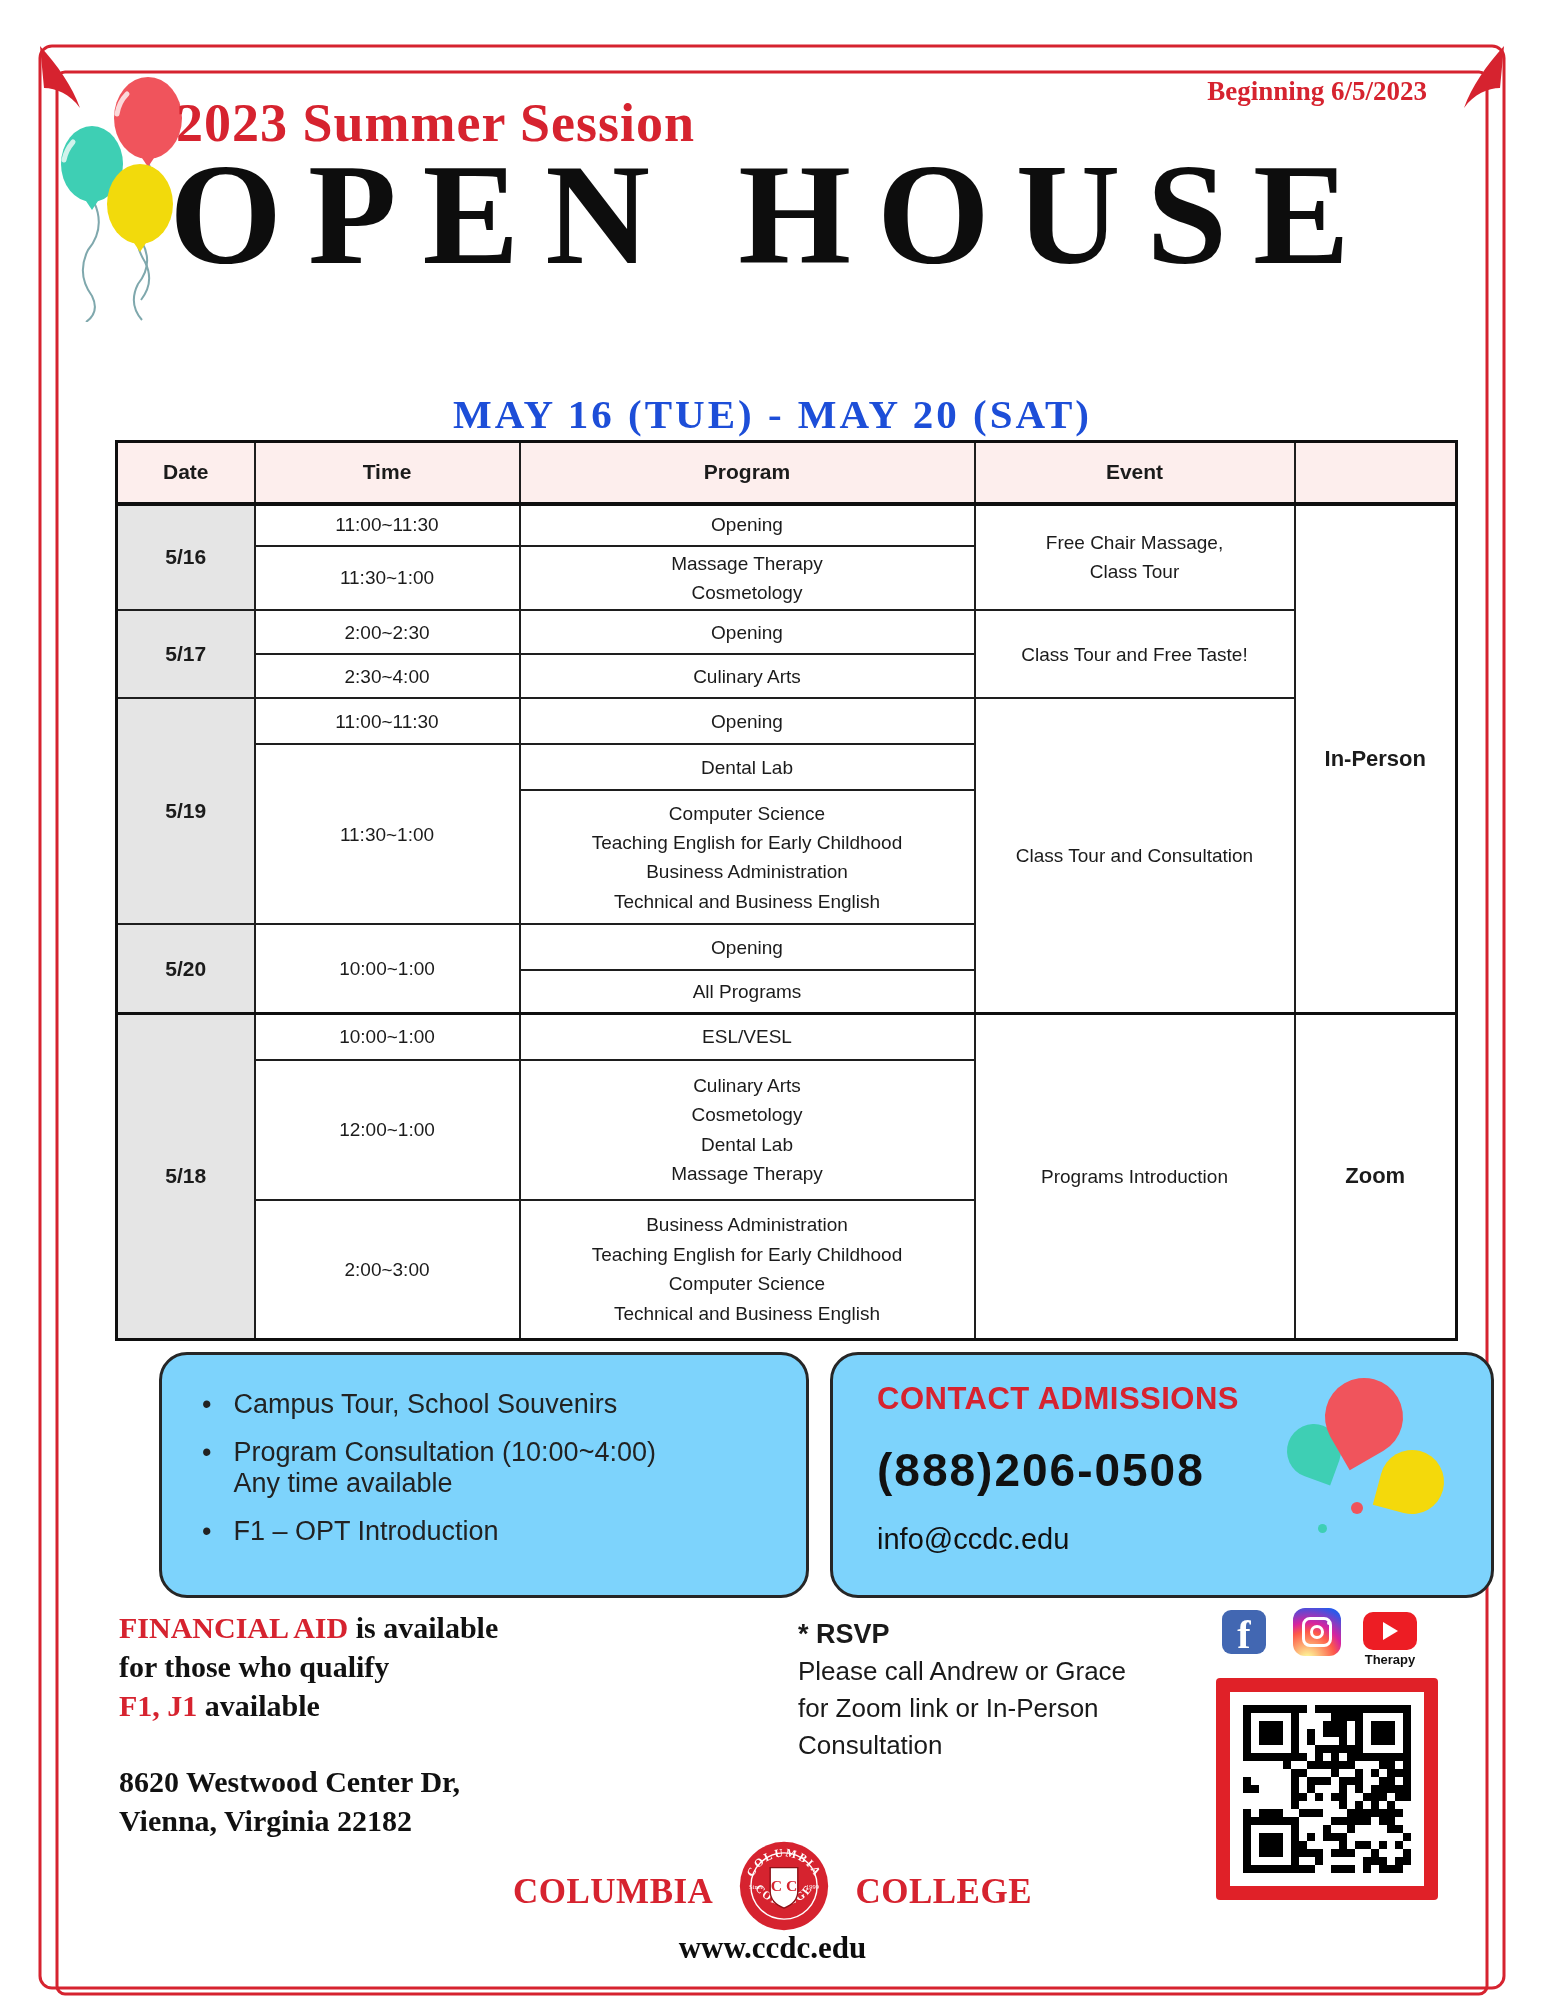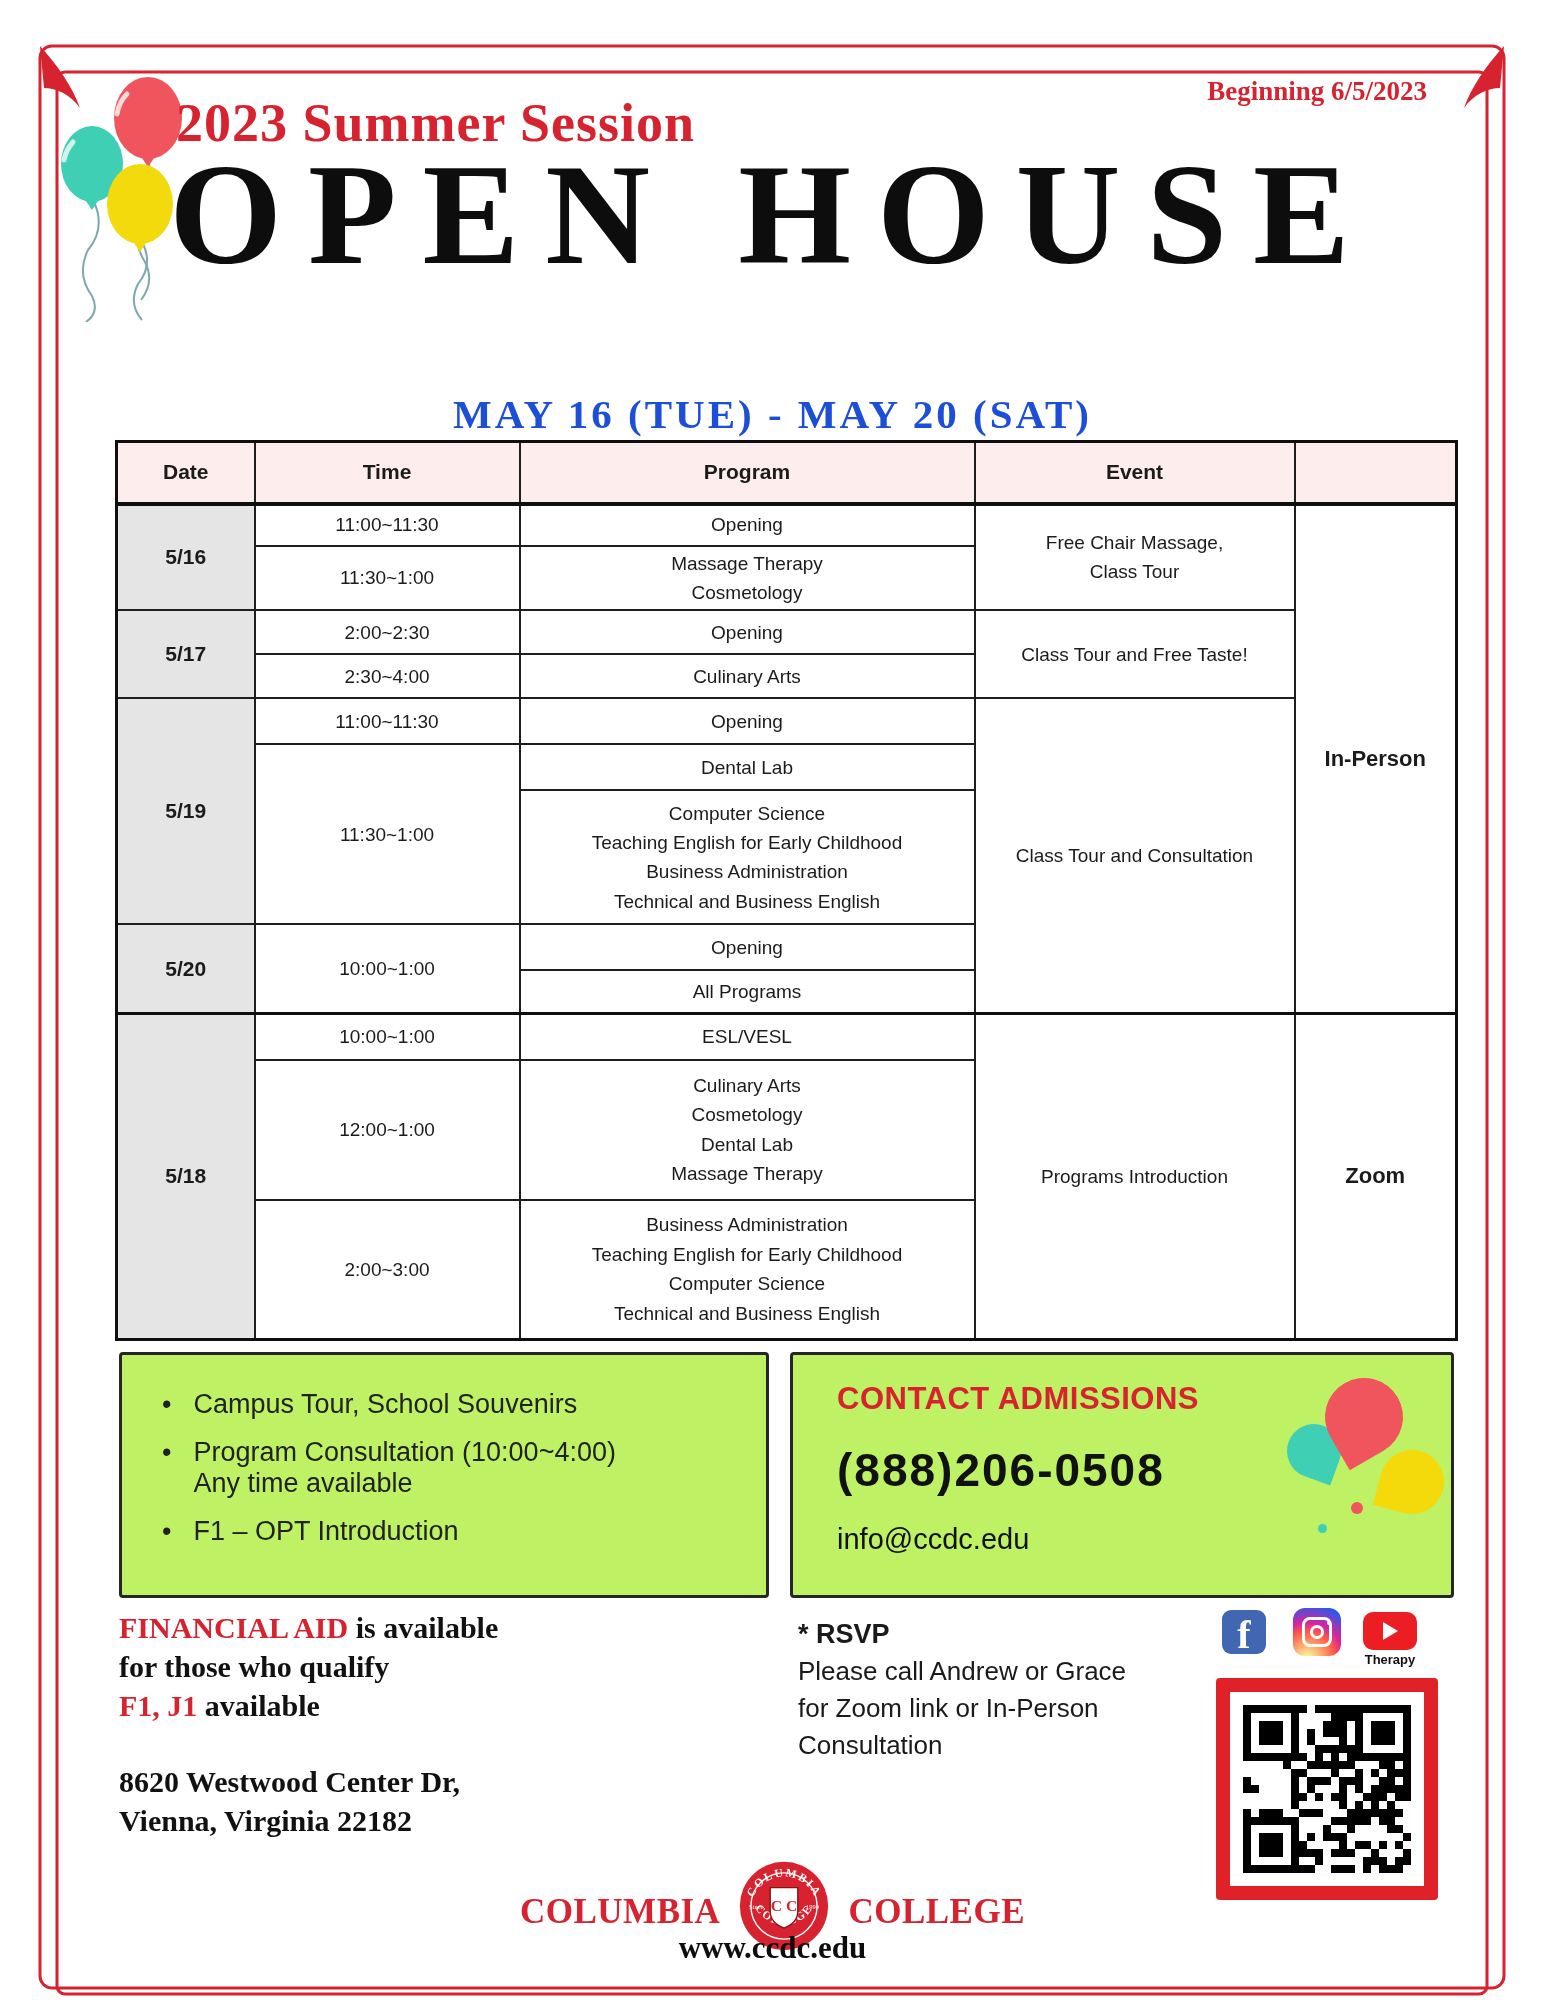--- a/index.html
+++ b/index.html
@@ -25,21 +25,21 @@
   .sched td,.sched th{border:2px solid #1e1e1e;text-align:center;vertical-align:middle;
         font-size:19px;line-height:1.55;padding:2px 8px;white-space:pre-line;}
   .sched{border:3px solid #0f0f0f;}
   .sched th{background:#fdeeed;font-size:21px;font-weight:bold;border-bottom:4px solid #0f0f0f;}
   .sched td.datec{background:#e5e5e5;font-weight:bold;font-size:21px;}
   .sched td.modec{font-weight:bold;font-size:22px;}
   .tbl1{left:115px;top:424px;margin-top:16px;}
   .tbl2{left:115px;top:1012px;}
 
   
-  .infobox{background:#bef264;border:3px solid #262626;border-radius:4px;}
+  .infobox{background:#7dd3fc;border:3px solid #262626;border-radius:28px;margin-left:40px;}
   .perksbox{left:119px;top:1352px;width:644px;height:240px;}
   .perks{margin:34px 0 0 40px;padding:0;list-style:none;font-size:27px;color:#222;}
   .perks li{display:flex;margin-bottom:17px;}
   .perks li::before{content:"•";margin-right:22px;font-size:27px;}
   .contactbox{left:790px;top:1352px;width:658px;height:240px;}
   .contact-inner{position:absolute;left:44px;top:26px;}
   .contact-h{font-size:31px;font-weight:800;letter-spacing:0.5px;}
   .contact-phone{margin-top:26px;font-size:46px;font-weight:700;letter-spacing:2px;color:#111;}
   .contact-email{margin-top:26px;font-size:29px;color:#111;}
 
@@ -73,21 +73,21 @@
       display:flex;align-items:center;justify-content:center;}
   .yt .tri{width:0;height:0;border-left:15px solid #fff;border-top:9px solid transparent;border-bottom:9px solid transparent;}
   .yt-label{left:1355px;top:1652px;width:70px;text-align:center;font-size:13px;font-weight:bold;color:#111;}
 
   
   .qr{left:1216px;top:1678px;width:222px;height:222px;background:#e02128;border-radius:4px;
       display:flex;align-items:center;justify-content:center;}
   .qr .white{width:194px;height:194px;background:#fff;display:flex;align-items:center;justify-content:center;}
 
   
-  .logo-row{left:0;top:1852px;width:100%;display:flex;align-items:center;justify-content:center;gap:18px;margin-top:20px;}
+  .logo-row{left:0;top:1852px;width:100%;display:flex;align-items:center;justify-content:center;gap:25px;}
   .logo-word{font-size:35px;font-weight:bold;color:#d6232f;letter-spacing:0.5px;}
   .emblem{width:92px;height:92px;margin-top:-12px;}
   .site{left:0;top:1930px;width:100%;text-align:center;font-size:31px;font-weight:bold;color:#0d0d0d;}
 </style>
 </head>
 <body>
 
 <div class="page">
 
   <svg class="frame-svg" viewBox="0 0 1545 2000">

